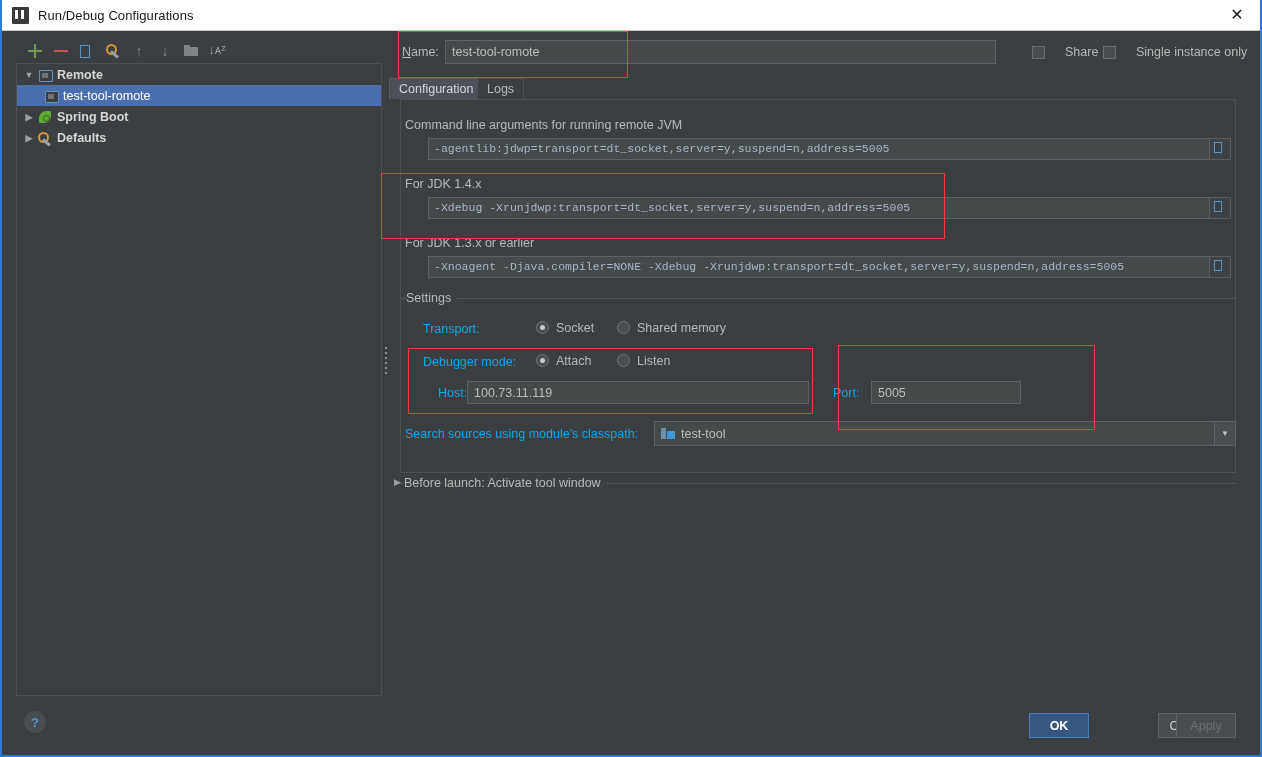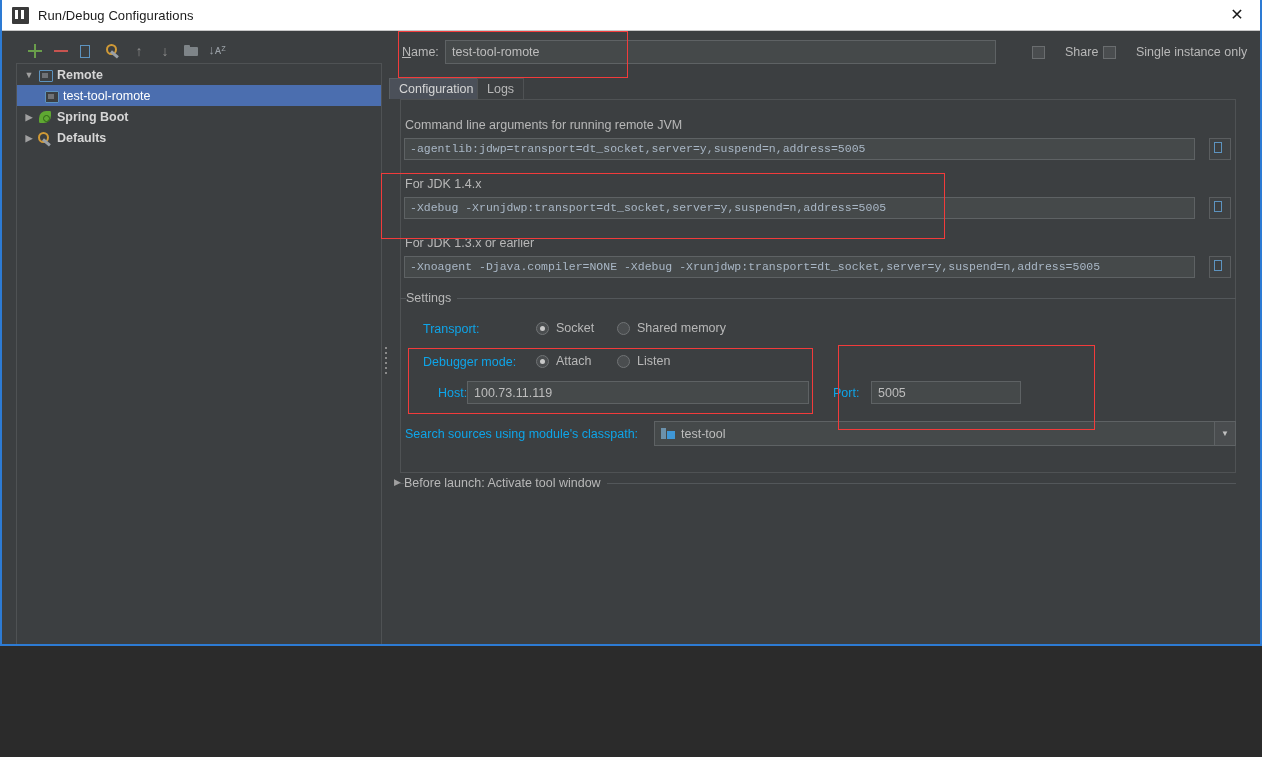--- a/index.html
+++ b/index.html
@@ -5,21 +5,21 @@
   * { box-sizing: border-box; }
   html, body {
     margin: 0; padding: 0;
     width: 1262px; height: 757px;
     background: #2b2b2b;
     font-family: "Liberation Sans", sans-serif;
     overflow: hidden;
   }
   #window {
     position: absolute; left: 0; top: 0;
-    width: 1262px; height: 646px;
+    width: 1262px; height: 757px;
     background: #3c3f41;
     border: 2px solid #2d7bd4;
     border-top: none;
     overflow: hidden;
   }
   
   #titlebar {
     position: absolute; left: 0; top: 0;
     width: 1258px; height: 31px;
     background: #ffffff;
@@ -157,41 +157,41 @@
     border:1px solid #4f5254;
   }
 
   .section-label {
     position:absolute; font-size:12.5px; color:#b8b8b8; white-space:nowrap;
   }
   .mono-field {
     position:absolute; height:22px; background:#45494a;
     border:1px solid #5e6264; color:#a9b7c6;
     font-family:"Liberation Mono", monospace; font-size:11.5px;
-    line-height:20px; padding:0 5px; white-space:nowrap; overflow:hidden;
+    line-height:20px; padding:0 5px; white-space:nowrap; overflow:hidden;margin-left:24px;
   }
   .copy-btn {
     position:absolute; width:22px; height:22px;
     border:1px solid #5a5d5f; background:#3f4244; cursor:pointer;
   }
   .copy-btn i {
     position:absolute; left:4px; top:3px; width:8px; height:11px;
     border:1.5px solid #5d93bf; background:#3c3f41; display:block;
   }
   .copy-btn b {
     position:absolute; left:8px; top:5px; width:8px; height:11px;
     border:1.5px solid #8a8a8a; background:transparent; display:block; z-index:-1;
   }
 
   
   #settings-title { position:absolute; left:404px; top:291px; font-size:12.5px; color:#b8b8b8; background:#3c3f41; padding-right:6px; z-index:2;}
   #settings-line { position:absolute; left:398px; top:298px; width:836px; height:1px; background:#53575a; }
 
   .row-label { position:absolute; font-size:12.5px; color:#0ea5e9; }
-  .radio-wrap { position:absolute; display:flex; align-items:center; gap:7px; font-size:12.5px; color:#b8b8b8; cursor:pointer; }
+  .radio-wrap { position:absolute; display:flex; gap:7px; font-size:12.5px; color:#b8b8b8; cursor:pointer; }
   .radio {
     width:13px; height:13px; border-radius:50%; background:#4a4d4f; border:1px solid #707375;
     flex:none; position:relative;
   }
   .radio.on::after {
     content:""; position:absolute; left:3px; top:3px; width:5px; height:5px;
     background:#c9c9c9; border-radius:50%;
   }
   .txt-field {
     position:absolute; height:23px; background:#45494a; border:1px solid #5e6264;

